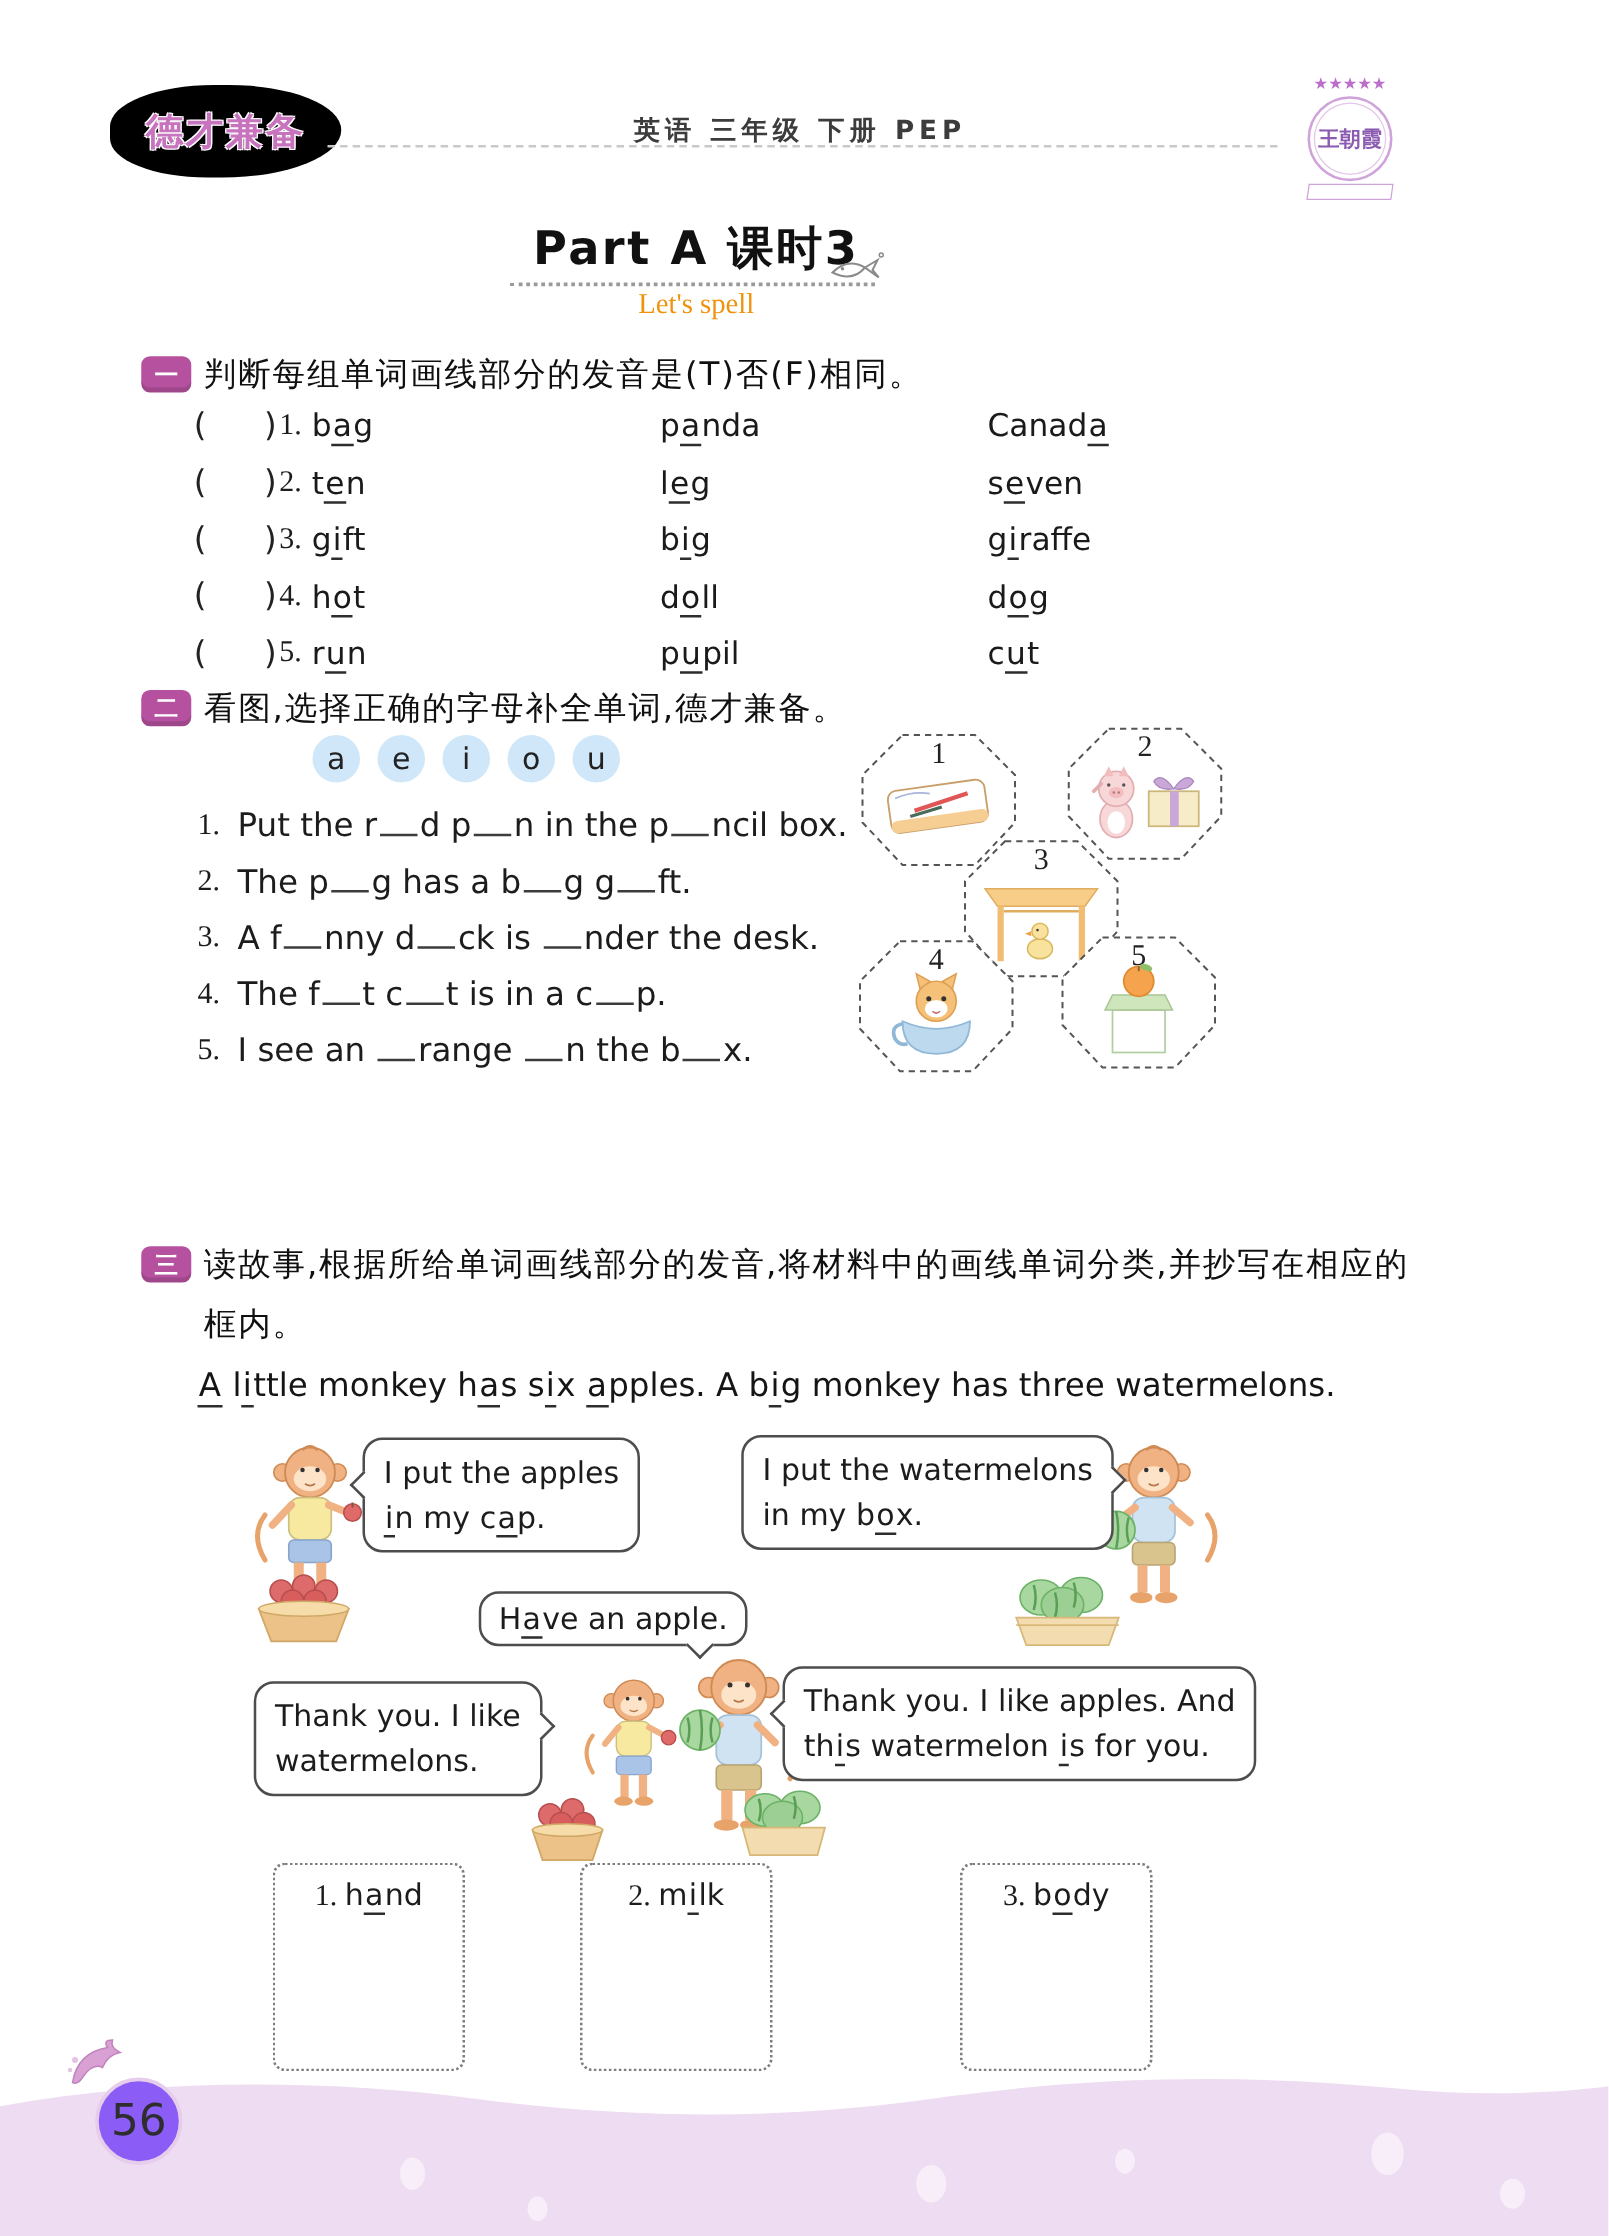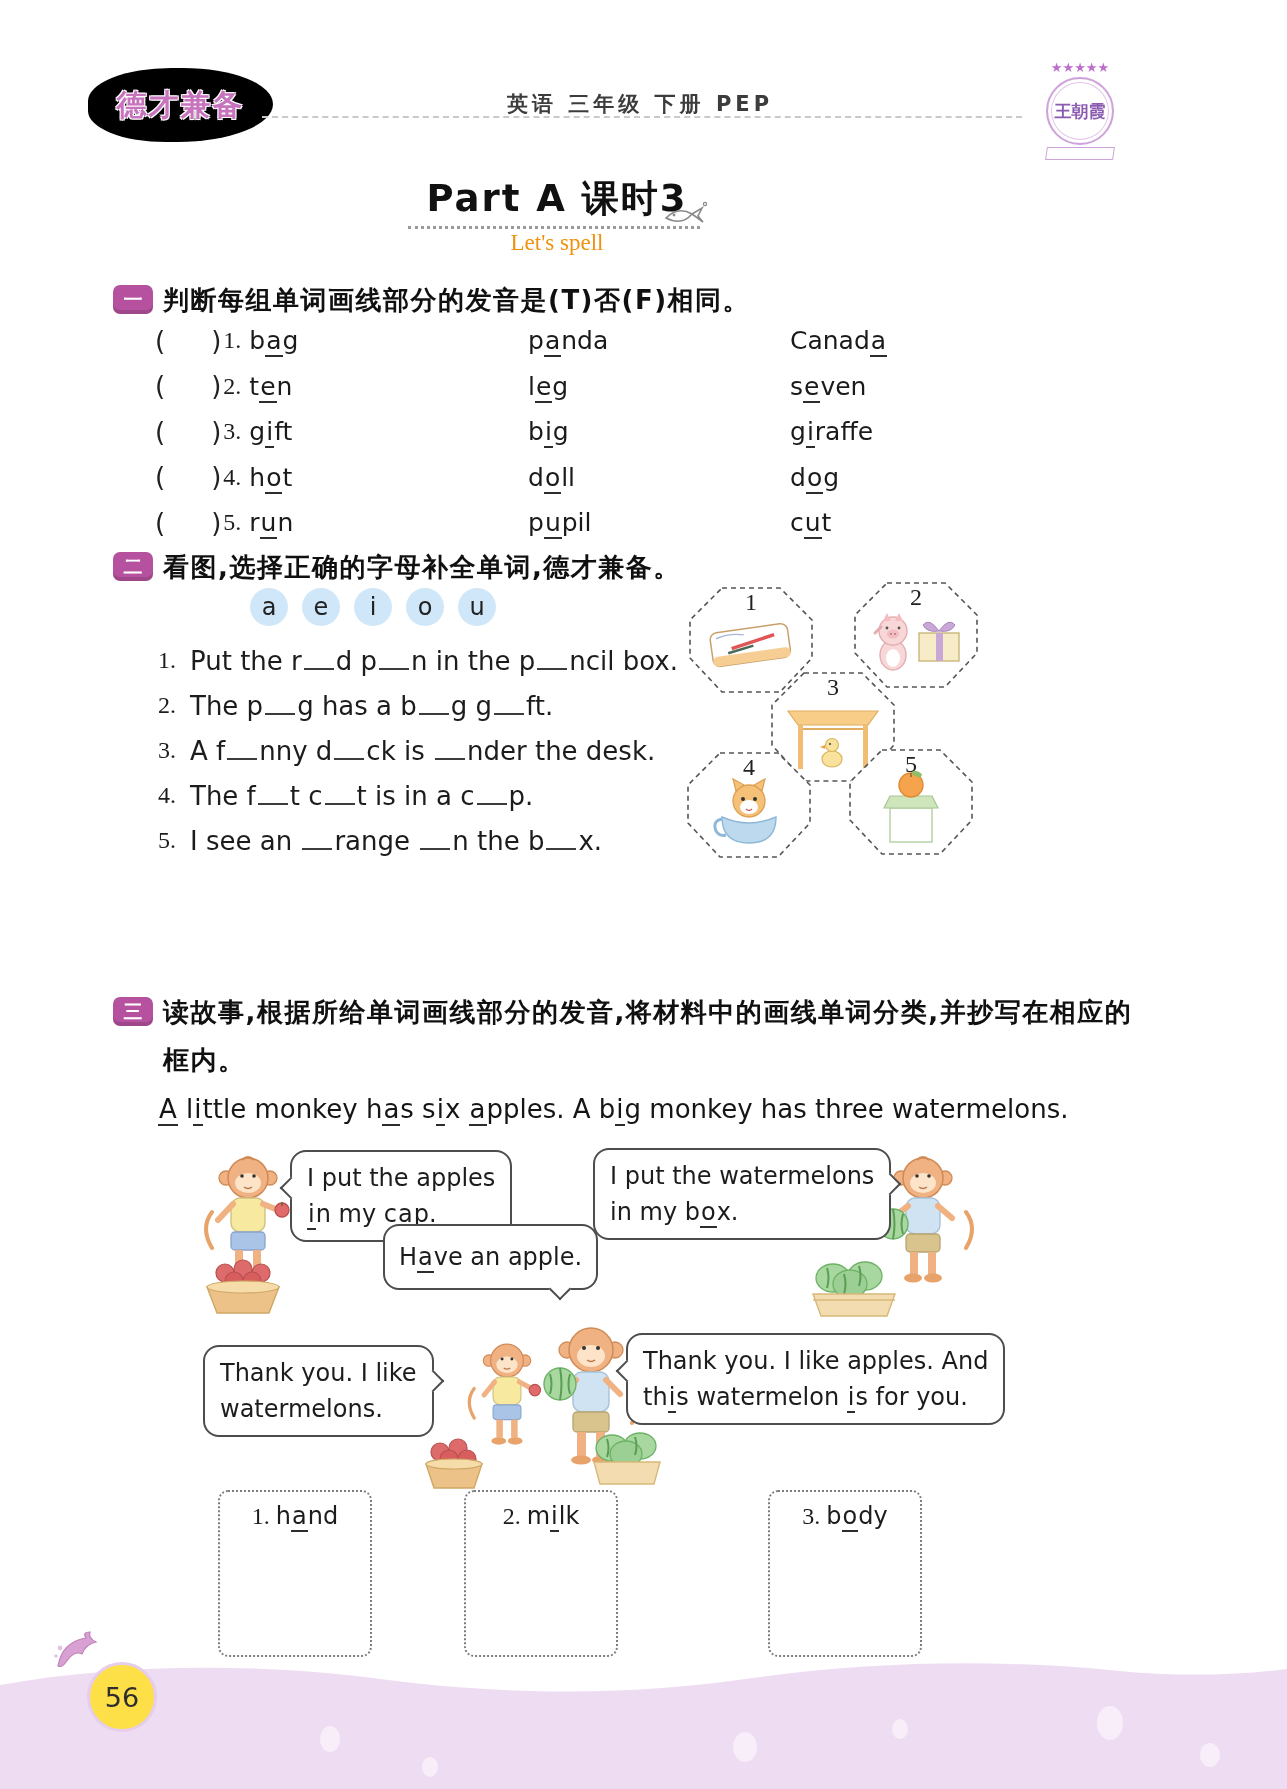--- a/index.html
+++ b/index.html
@@ -26,21 +26,21 @@
         font-size:37px;font-weight:bold;color:#111;letter-spacing:2px;}
   .title-underline{position:absolute;left:408px;top:226px;width:292px;border-top:3px dotted #9a9a9a;}
   .title-sub{position:absolute;left:0;top:230px;width:1114px;text-align:center;
         font-family:"Liberation Serif",serif;font-size:23px;color:#ef930e;}
   .fish-doodle{position:absolute;left:662px;top:198px;}
 
   
   .sec-badge{position:absolute;width:40px;height:29px;background:#b5519f;border-radius:7px;
         box-shadow:inset 0 -4px 0 rgba(0,0,0,.12);display:flex;align-items:center;justify-content:center;
         color:#fff;font-size:19px;font-weight:bold;}
-  .sec-heading{position:absolute;font-size:26px;font-weight:700;color:#101010;letter-spacing:1.5px;line-height:48px;}
+  .sec-heading{position:absolute;font-size:26px;font-weight:400;color:#101010;letter-spacing:1.5px;line-height:48px;}
 
   
   .s1-rows{position:absolute;left:155px;top:318px;width:980px;}
   .s1-row{display:grid;grid-template-columns:373px 262px 1fr;align-items:center;height:45.5px;font-size:25px;}
   .cell1{display:flex;align-items:center;}
   .paren{font-size:26px;color:#222;}
   .paren-gap{display:inline-block;width:46px;}
   .rownum{font-family:"Liberation Serif",serif;font-size:24px;margin:0 8px 0 2px;}
   .word{font-size:25px;color:#1a1a1a;}
   .ul{border-bottom:2px solid #2d2d2d;padding:0 1px;}
@@ -68,23 +68,23 @@
   .illu{position:absolute;z-index:1;}
 
   
   .sort-box{position:absolute;top:1490px;width:150px;height:163px;border:2px dotted #7d7d7d;border-radius:10px;
         background:#fff;text-align:center;}
   .sort-label{margin-top:10px;font-size:24px;}
   .sort-num{font-family:"Liberation Serif",serif;margin-right:6px;}
 
   
   .wave{position:absolute;left:0;bottom:0;z-index:1;}
-  .page-circle{position:absolute;left:87px;top:1662px;width:64px;height:64px;border-radius:50%;background:#fde047;
+  .page-circle{position:absolute;left:76px;top:1662px;width:64px;height:64px;border-radius:50%;background:#8b5cf6;
         border:3px solid #e7cdec;display:flex;align-items:center;justify-content:center;
-        font-size:27px;color:#2e2e2e;z-index:4;}
+        font-size:35px;color:#2e2e2e;z-index:4;}
   .dolphin{position:absolute;left:52px;top:1628px;z-index:3;}
 </style>
 </head>
 <body>
 
 <div class="page">
 
   <div class="brand-cloud">
     <span class="brand-text">德才兼备</span>
   </div>
@@ -352,21 +352,21 @@
   </svg>
   <svg class="illu" style="left:795px;top:1258px;" width="120" height="62" viewBox="0 0 120 62">
     <ellipse cx="38" cy="20" rx="17" ry="14" fill="#a8d8a0" stroke="#6cb266" stroke-width="1.3"></ellipse>
     <ellipse cx="70" cy="18" rx="17" ry="14" fill="#a8d8a0" stroke="#6cb266" stroke-width="1.3"></ellipse>
     <ellipse cx="55" cy="26" rx="17" ry="14" fill="#9ccf93" stroke="#6cb266" stroke-width="1.3"></ellipse>
     <path d="M32,10 Q35,20 32,30 M64,8 Q67,18 64,28 M49,16 Q52,26 49,36" fill="none" stroke="#5a9e55" stroke-width="2"></path>
     <path d="M18,36 L100,36 L92,58 L26,58 Z" fill="#f3ddb0" stroke="#d8b878" stroke-width="1.4"></path>
     <line x1="18" y1="42" x2="100" y2="42" stroke="#d8b878" stroke-width="1.4"></line>
   </svg>
 
-  <div class="bubble tail-down" style="left:383px;top:1224px;padding:13px 14px;">
+  <div class="bubble tail-down" style="left:383px;top:1273px;padding:2px 14px;">
     <span>H<span class="ul">a</span>ve an apple.</span>
   </div>
 
   <div class="bubble tail-right" style="left:203px;top:1345px;">
     <span>Thank you. I like<br>watermelons.</span>
   </div>
   <div class="bubble tail-left" style="left:626px;top:1333px;">
     <span>Thank you. I like apples. And<br>th<span class="ul">i</span>s watermelon <span class="ul">i</span>s for you.</span>
   </div>
 

